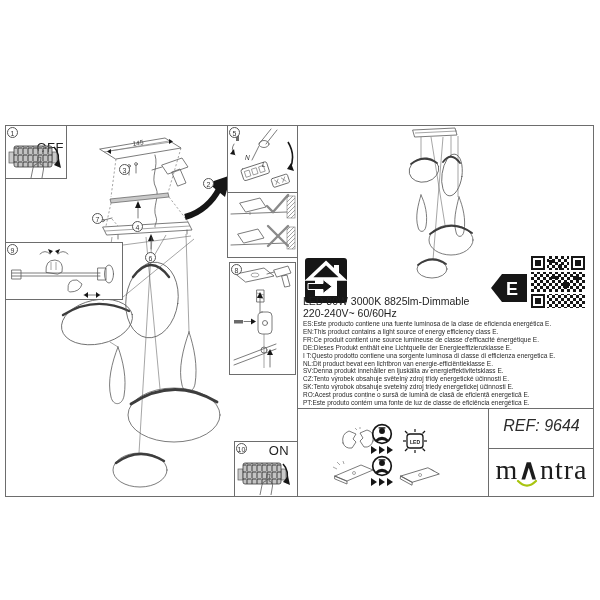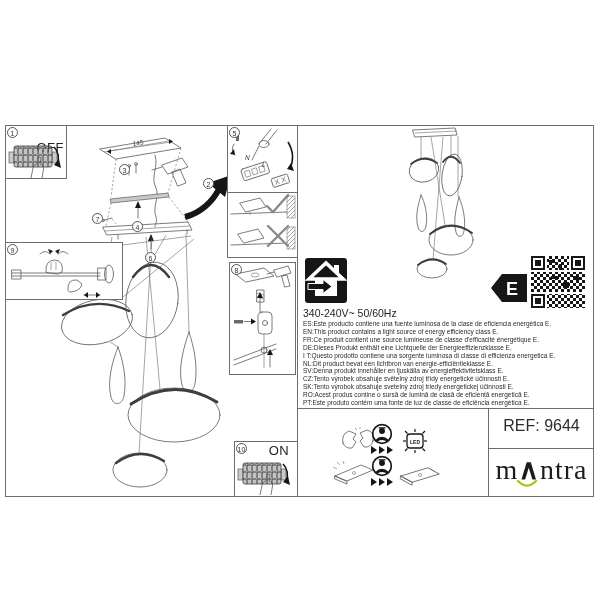--- a/index.html
+++ b/index.html
@@ -9,21 +9,21 @@
   .hline{position:absolute;height:1px;background:#6d6d6d;}
   .vline{position:absolute;width:1px;background:#6d6d6d;}
   .panel{position:absolute;border:1px solid #6d6d6d;background:#fff;box-sizing:border-box;}
   .stepnum{position:absolute;width:11px;height:11px;border:1px solid #555;border-radius:50%;
            font-size:7px;line-height:11px;text-align:center;color:#333;background:#fff;box-sizing:border-box;z-index:9;}
   #title{position:absolute;top:92px;left:0;width:600px;text-align:center;font-size:22.5px;color:#1b1b1b;letter-spacing:.2px;}
   .switchlabel{position:absolute;font-size:13px;color:#222;letter-spacing:.5px;}
   .spec{position:absolute;left:303px;font-size:10.5px;color:#1f1f1f;white-space:nowrap;}
   #langs{position:absolute;left:303px;top:320px;width:290px;}
   #langs div{font-size:6.5px;line-height:7.9px;color:#2a2a2a;white-space:nowrap;}
-  #refbox{position:absolute;left:489px;top:417px;width:105px;text-align:center;font-size:16px;color:#2c2c2c;}
+  #refbox{position:absolute;left:489px;top:417px;width:105px;text-align:center;font-size:16px;color:#2c2c2c;font-style:italic;}
   #brand{position:absolute;left:488px;top:453px;width:107px;text-align:center;
          font-family:"Liberation Serif", serif;font-size:28px;color:#1c1c1c;letter-spacing:1px;}
   svg{display:block;}
   .ln{stroke:#5a5a5a;fill:none;stroke-width:.8;stroke-linecap:round;stroke-linejoin:round;}
   .lt{stroke:#6a6a6a;fill:none;stroke-width:.6;}
   .bar{stroke:#3d3d3d;stroke-width:2.4;fill:none;stroke-linecap:round;}
   .dsh{stroke:#6a6a6a;fill:none;stroke-width:.6;stroke-dasharray:2.2 2;}
   .blk{fill:#161616;stroke:none;}
   .gray{fill:#c9c9c9;stroke:#5a5a5a;stroke-width:.7;}
   .mark{stroke:#8a8a8a;stroke-width:2.4;fill:none;stroke-linecap:round;}
@@ -259,21 +259,22 @@
   </svg>
 
   <svg class="abs" style="left:305px;top:258px;" width="42" height="45" viewBox="0 0 42 45">
     <rect x="0" y="0" width="42" height="45" rx="3" fill="#161616"></rect>
     <rect x="29" y="7" width="5" height="8" fill="#fff"></rect>
     <polygon points="4,21 21,5 38,21" fill="none" stroke="#fff" stroke-width="3.5"></polygon>
     <rect x="10" y="20" width="22" height="18" fill="#fff"></rect>
     <polygon points="3,25.5 18,25.5 18,21.5 27,28.5 18,35.5 18,31.5 3,31.5" fill="#161616" stroke="#fff" stroke-width="1"></polygon>
   </svg>
 
-  <div class="spec" style="top:307px;">340-240V~ 50/60Hz</div>
+  <div class="spec" style="top:295px;">LED 80W 3000K 8825lm-Dimmable</div>
+  <div class="spec" style="top:307px;">220-240V~ 60/60Hz</div>
   <div id="langs">
     <div>ES:Este producto contiene una fuente luminosa de la clase de eficiencia energética E.</div>
     <div>EN:This product contains a light source of energy efficiency class E.</div>
     <div>FR:Ce produit contient une source lumineuse de classe d'efficacité énergétique E.</div>
     <div>DE:Dieses Produkt enthält eine Lichtquelle der Energieeffizienzklasse E.</div>
     <div>I T:Questo prodotto contiene una sorgente luminosa di classe di efficienza energetica E.</div>
     <div>NL:Dit product bevat een lichtbron van energie-efficiëntieklasse E.</div>
     <div>SV:Denna produkt innehåller en ljuskälla av energieffektivitetsklass E.</div>
     <div>CZ:Tento výrobek obsahuje světelný zdroj třídy energetické účinnosti E.</div>
     <div>SK:Tento výrobok obsahuje svetelný zdroj triedy energetickej účinnosti E.</div>

